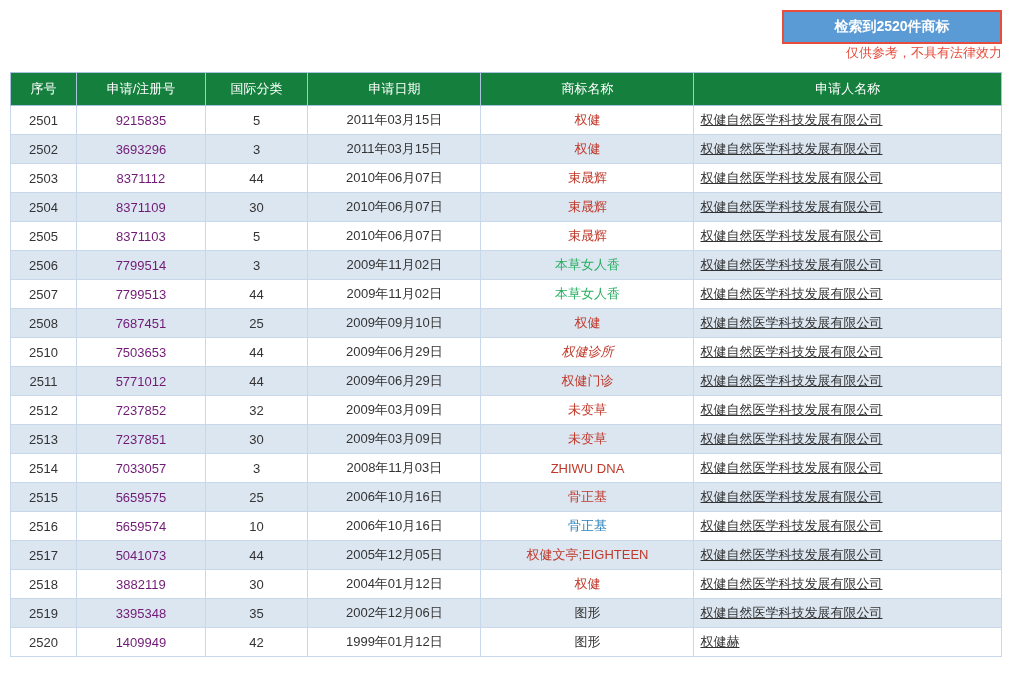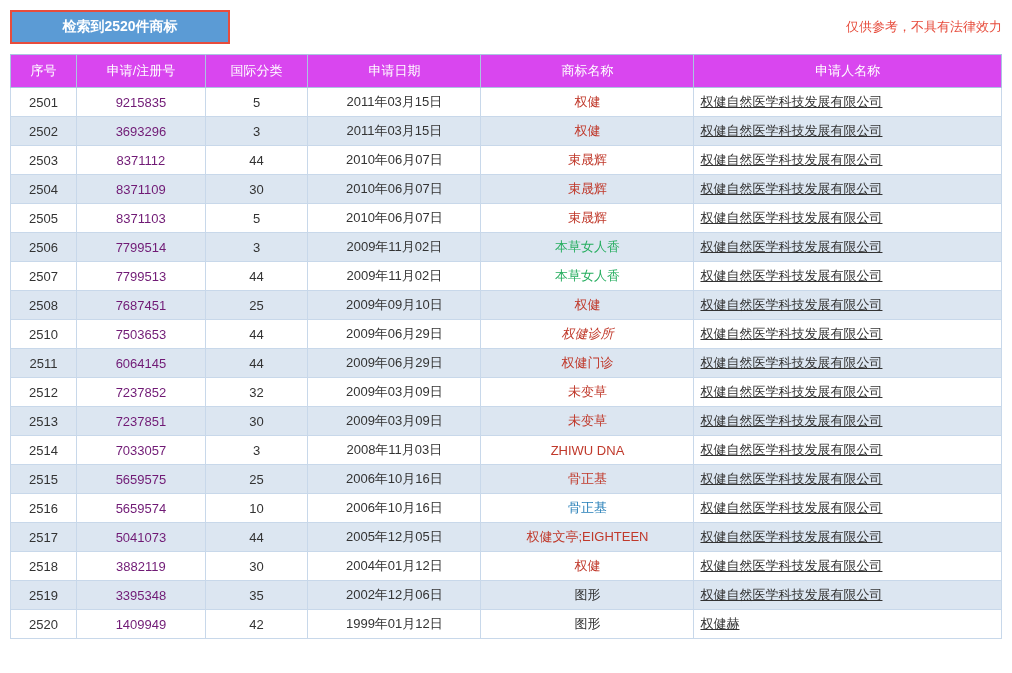--- a/index.html
+++ b/index.html
@@ -11,22 +11,23 @@
     }
     .container {
       width: 1012px;
       min-height: 673px;
       padding: 10px;
       position: relative;
     }
     .search-header {
       display: flex;
       justify-content: space-between;
-      align-items: center;
+      align-items: flex-end;
       margin-bottom: 10px;
+      flex-direction: column;
     }
     .search-result-bar {
       background: #5b9bd5;
       border: 2px solid #e74c3c;
       color: #fff;
       padding: 6px 20px;
       font-size: 14px;
       font-weight: bold;
       min-width: 220px;
       text-align: center;
@@ -35,21 +36,21 @@
       color: #e74c3c;
       font-size: 13px;
       font-weight: normal;
     }
     table {
       width: 100%;
       border-collapse: collapse;
       font-size: 13px;
     }
     thead tr {
-      background: #d946ef;
+      background: #15803d;
       color: #fff;
     }
     thead th {
       padding: 7px 6px;
       border: 1px solid #aac4e0;
       font-weight: normal;
       text-align: center;
     }
     tbody tr:nth-child(even) {
       background: #dce6f1;
@@ -163,21 +164,21 @@
         <tr>
           <td>2510</td>
           <td class="reg-no"><a href="#">7503653</a></td>
           <td>44</td>
           <td>2009年06月29日</td>
           <td class="trademark-name"><a href="#" style="color: rgb(192, 57, 43); font-style: italic;">权健诊所</a></td>
           <td class="applicant">权健自然医学科技发展有限公司</td>
         </tr>
         <tr>
           <td>2511</td>
-          <td class="reg-no"><a href="#">6064145</a></td>
+          <td class="reg-no"><a href="#">5771012</a></td>
           <td>44</td>
           <td>2009年06月29日</td>
           <td class="trademark-name"><a href="#" style="color: rgb(192, 57, 43);">权健门诊</a></td>
           <td class="applicant">权健自然医学科技发展有限公司</td>
         </tr>
         <tr>
           <td>2512</td>
           <td class="reg-no"><a href="#">7237852</a></td>
           <td>32</td>
           <td>2009年03月09日</td>

